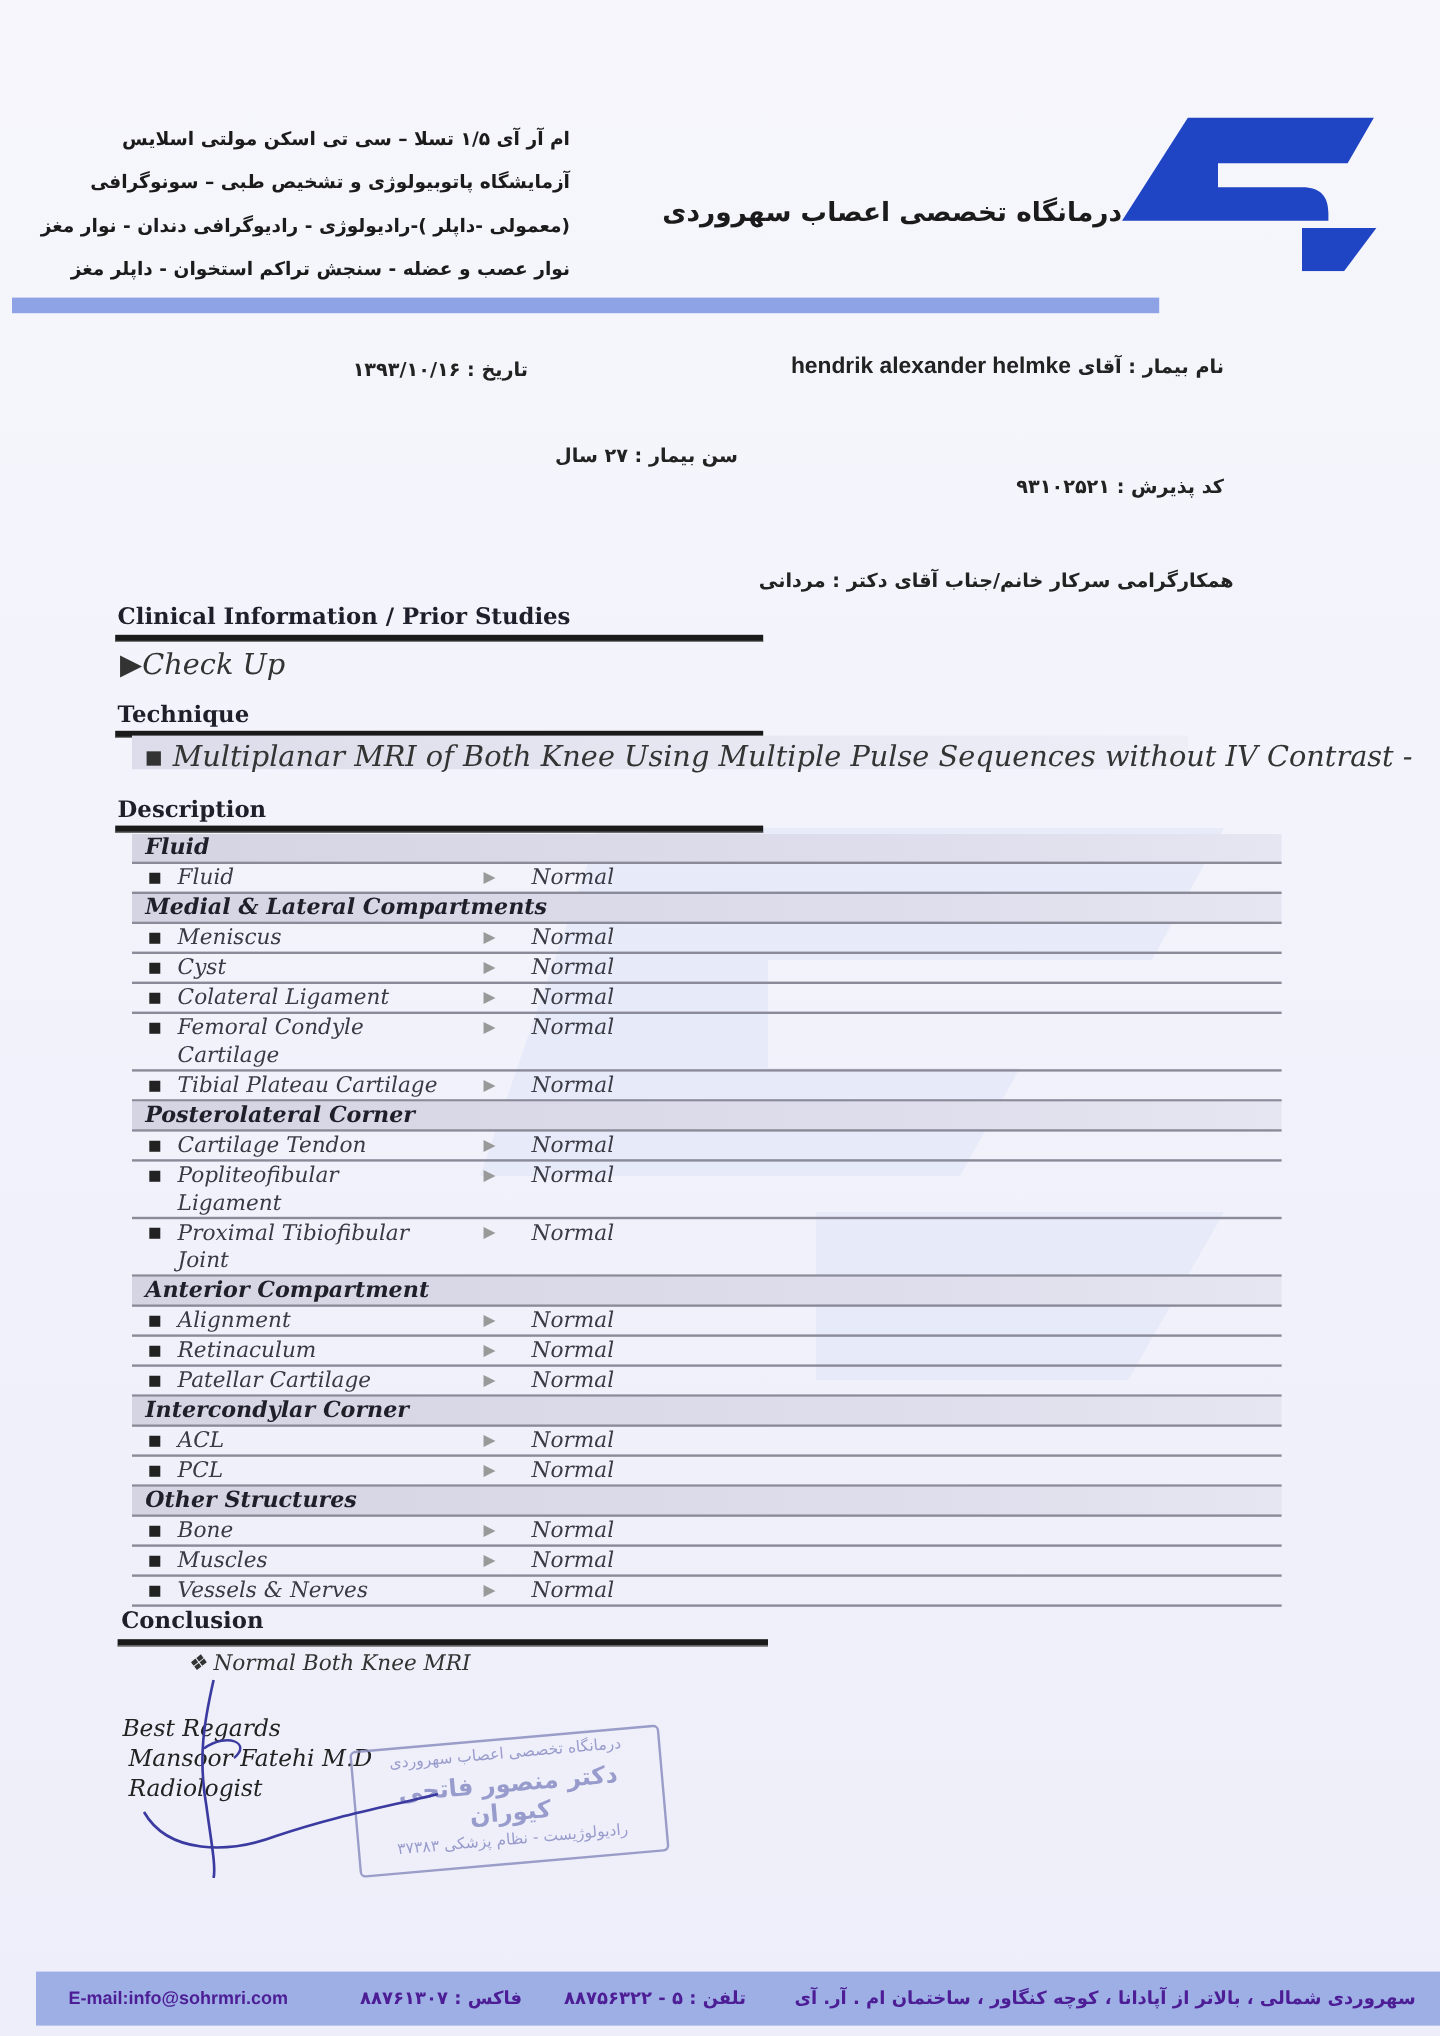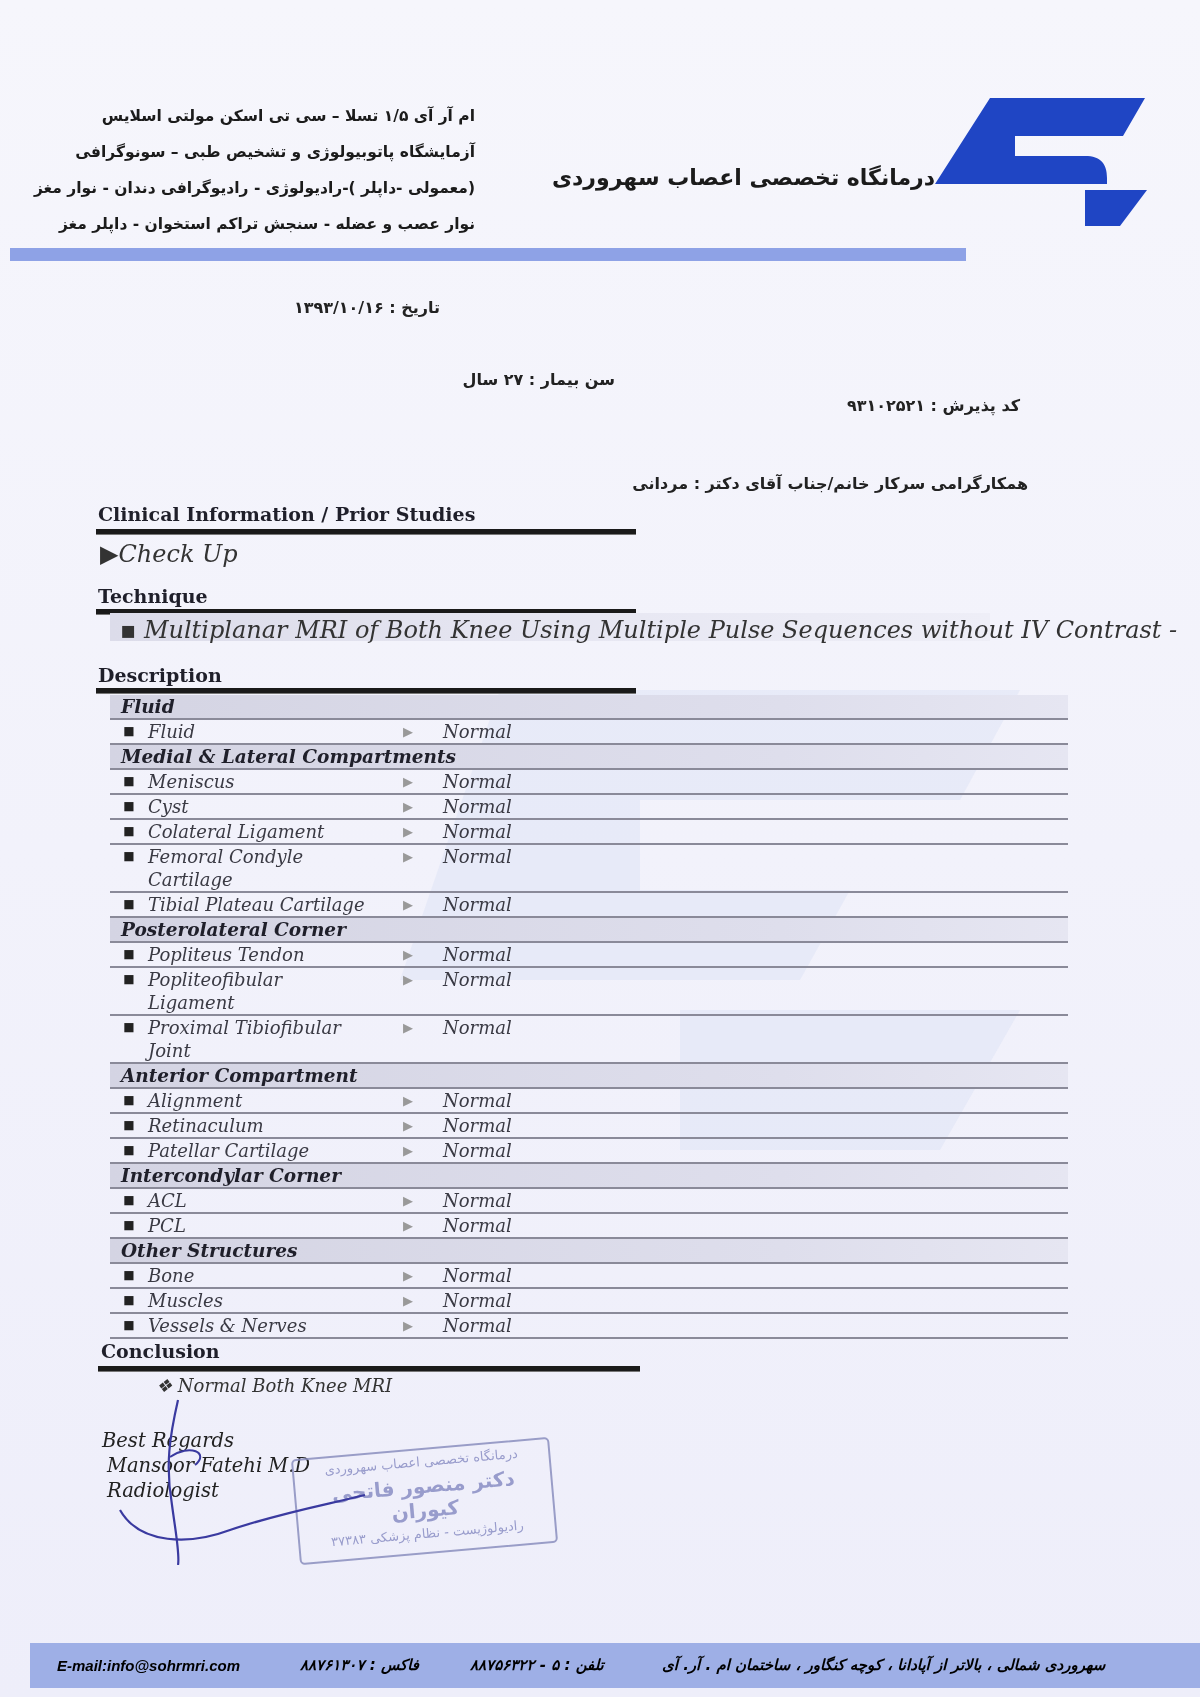--- a/index.html
+++ b/index.html
@@ -45,21 +45,21 @@
   .conc-item { position:absolute; left:140px; top:1375px; font-style:italic; font-size:18px; color:#333;margin-left:16px; }
   .regards { position:absolute; left:102px; top:1428px; font-style:italic; font-size:19.5px; line-height:25px; color:#222; }
   .stamp { position:absolute; left:295px; top:1448px; width:255px; height:102px; transform:rotate(-5deg);
     border:2px solid #8b8fbf; border-radius:5px; direction:rtl; text-align:center; color:#8a8ec4;
     font-family:"DejaVu Sans", sans-serif; font-size:13px; line-height:24px; opacity:.85; }
   .stamp .big { font-size:20px; font-weight:bold; }
   .sig { position:absolute; left:110px; top:1395px; width:260px; height:170px; pointer-events:none; }
 
   
   .footer { position:absolute; left:30px; top:1643px; width:1170px; height:45px; background:#9eafe6;
-    font-family:"DejaVu Sans", sans-serif; font-weight:bold; font-size:15px; line-height:45px; color:#000000;font-style:italic; }
+    font-family:"DejaVu Sans", sans-serif; font-weight:bold; font-size:15px; line-height:45px; color:#4c1d95; }
   .footer span { position:absolute; white-space:nowrap; }
 </style>
 </head>
 <body>
 
 <div class="page">
 
   <svg class="watermark" viewBox="0 0 680 520">
     <path d="M120 40 L640 40 L580 150 L260 150 L260 240 L470 240 L420 330 L20 330 Z" fill="#dfe3f6" opacity="0.55"></path>
     <path d="M300 360 L640 360 L560 500 L300 500 Z" fill="#dfe3f6" opacity="0.55"></path>
@@ -75,20 +75,24 @@
   <div class="clinic-name">درمانگاه تخصصی اعصاب سهروردی</div>
 
   <svg class="logo" viewBox="0 0 215 128">
     <path d="M55 0 L210 0 L188 38 L80 38 L80 58 L150 58 C166 58 172 66 172 80 L172 86 L0 86 Z" fill="#1f45c4"></path>
     <path d="M148 92 L172 92 L172 128 L215 128 L215 96 L172 96 Z" fill="#1f45c4" opacity="0"></path>
     <path d="M150 92 L212 92 L185 128 L150 128 Z" fill="#1f45c4"></path>
   </svg>
 
   <div class="hdr-bar"></div>
 
+  <div class="info" style="left:620px; top:295px; width:400px; text-align:right;">
+    <span>نام بیمار  : آقای</span>
+    <span class="val-en" dir="ltr">hendrik alexander helmke</span>
+  </div>
   <div class="info" style="left:270px; top:298px; width:170px; text-align:right;">
     <span>تاریخ : </span>
     <span>۱۳۹۳/۱۰/۱۶</span>
   </div>
   <div class="info" style="left:780px; top:368px; width:240px; text-align:right;margin-top:28px;">
     <span>کد پذیرش  :  </span>
     <span>۹۳۱۰۲۵۲۱</span>
   </div>
   <div class="info" style="left:440px; top:370px; width:175px; text-align:right;">
     <span>سن بیمار : </span>
@@ -146,21 +150,21 @@
     <div class="row">
       <span class="bul">■</span>
       <span class="name">Tibial Plateau Cartilage</span>
       <span class="arr">▶</span>
       <span class="val">Normal</span>
     </div>
 
     <div class="grp">Posterolateral Corner</div>
     <div class="row">
       <span class="bul">■</span>
-      <span class="name">Popliteus Tendon</span>
+      <span class="name">Cartilage Tendon</span>
       <span class="arr">▶</span>
       <span class="val">Normal</span>
     </div>
     <div class="row">
       <span class="bul">■</span>
       <span class="name" style="width:170px; margin-right:85px;">Popliteofibular Ligament</span>
       <span class="arr">▶</span>
       <span class="val">Normal</span>
     </div>
     <div class="row">

